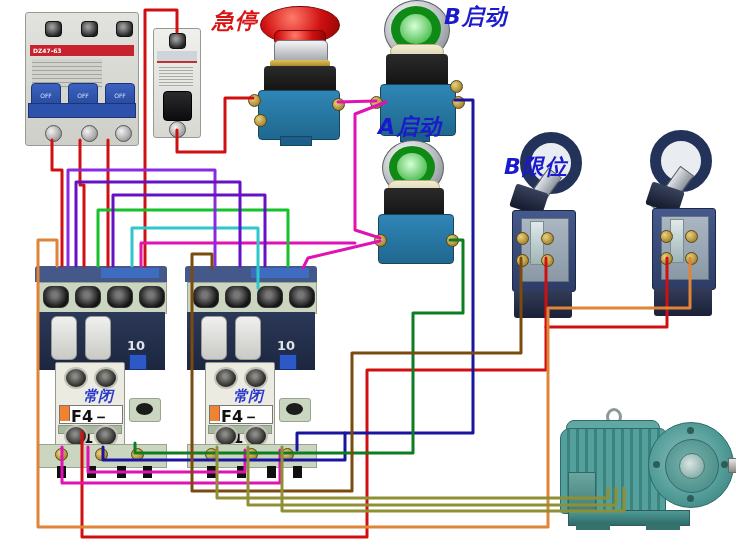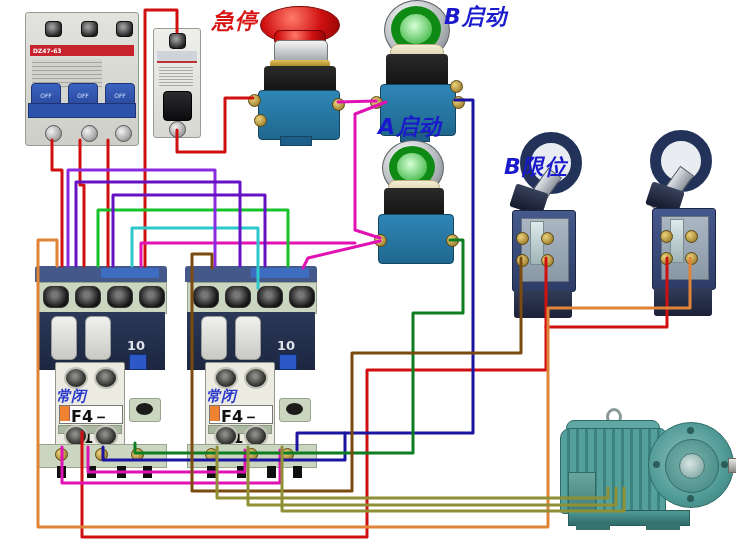--- a/index.html
+++ b/index.html
@@ -72,21 +72,21 @@
   .ctr .tstrip{position:absolute;left:2px;top:16px;width:128px;height:30px;background:#cbd6c0;border:1px solid #98a48e;}
   .ctr .thole{position:absolute;top:20px;width:24px;height:20px;border-radius:8px;
         background:radial-gradient(circle at 45% 40%,#777 15%,#151515 70%);border:1px solid #333;}
   .ctr .mid{position:absolute;left:2px;top:46px;width:128px;height:58px;background:linear-gradient(#2b3857,#1c2640);}
   .ctr .car{position:absolute;top:50px;width:24px;height:42px;background:linear-gradient(#f0f0ee,#c9c9c5);border-radius:6px;border:1px solid #9a9a96;}
   .ctr .rating{position:absolute;left:92px;top:72px;color:#dfe3ea;font-size:13px;font-weight:bold;}
   .ctr .btag{position:absolute;left:94px;top:88px;width:16px;height:14px;background:#2c58c8;border:1px solid #16306e;}
   .ctr .aux{position:absolute;left:20px;top:96px;width:68px;height:82px;background:#ebebe2;border:1px solid #97978d;border-radius:2px;}
   .ctr .ahole{position:absolute;width:20px;height:18px;border-radius:50%;
         background:radial-gradient(circle at 45% 40%,#8a8a86 10%,#262624 70%);border:2px solid #c2c2b8;}
-  .ctr .nc{position:absolute;left:0;top:24px;width:84px;color:#2736cc;font-weight:bold;font-size:15px;font-style:italic;}
+  .ctr .nc{position:absolute;left:0;top:24px;width:84px;text-align:center;color:#2736cc;font-weight:bold;font-size:15px;font-style:italic;}
   .ctr .mrow{position:absolute;left:3px;top:42px;width:62px;height:17px;background:#fff;border:1px solid #777;}
   .ctr .mtab{position:absolute;left:0px;top:0px;width:9px;height:15px;background:#ef8330;border-right:1px solid #a55;}
   .ctr .mtxt{position:absolute;left:11px;top:1px;font-size:16px;color:#111;font-weight:bold;}
   .ctr .astrip{position:absolute;left:2px;top:62px;width:62px;height:7px;background:#aab8a2;border:1px solid #8a9882;}
   .ctr .sidehole{position:absolute;left:94px;top:132px;width:30px;height:22px;background:#cbd6c0;border:1px solid #98a48e;border-radius:3px;}
   .ctr .sideoval{position:absolute;left:6px;top:4px;width:17px;height:12px;border-radius:50%;background:#1c1c1a;}
   .ctr .bstrip{position:absolute;left:2px;top:178px;width:128px;height:22px;background:#cbd6c0;border:1px solid #98a48e;}
   .ctr .stub{position:absolute;top:200px;width:9px;height:12px;background:#101010;}
   
   .motor{z-index:2;}

